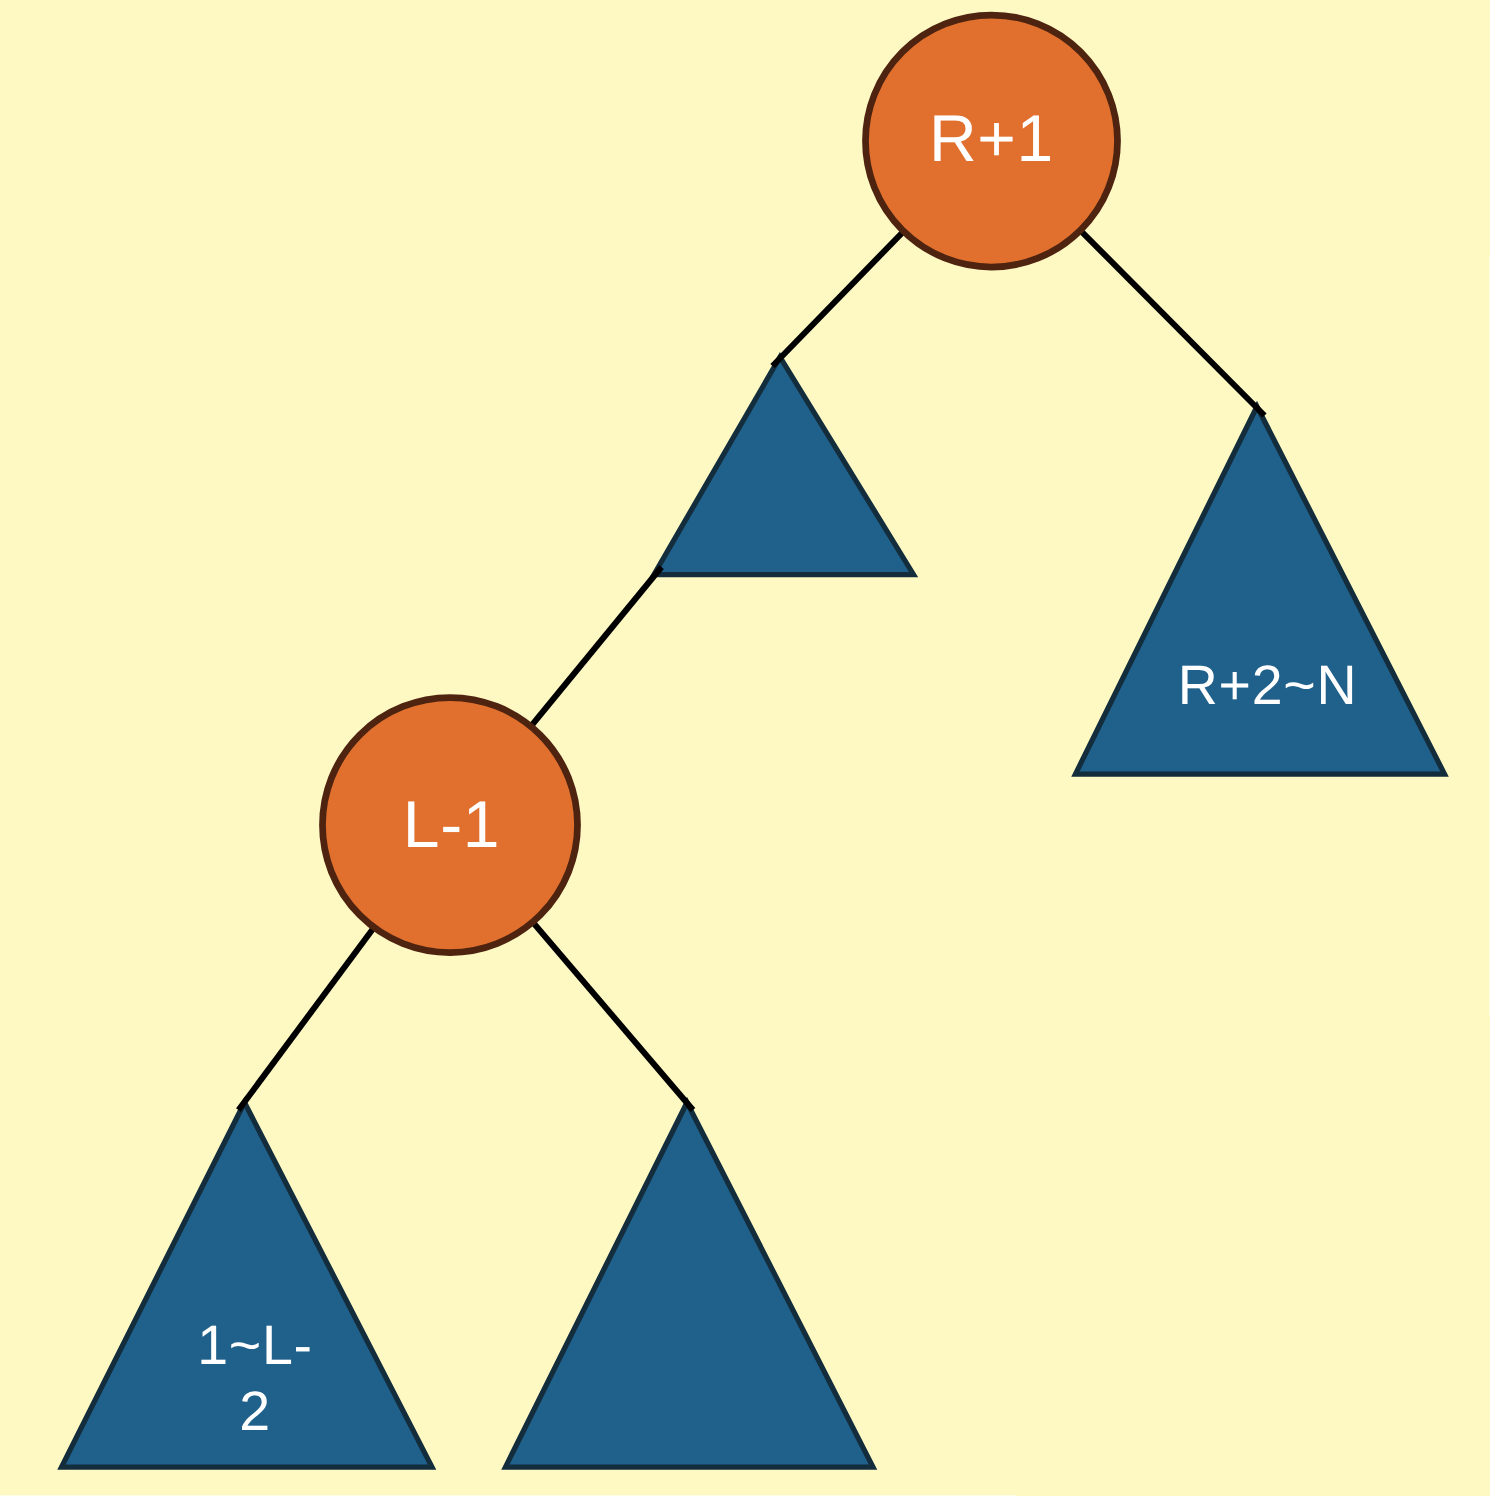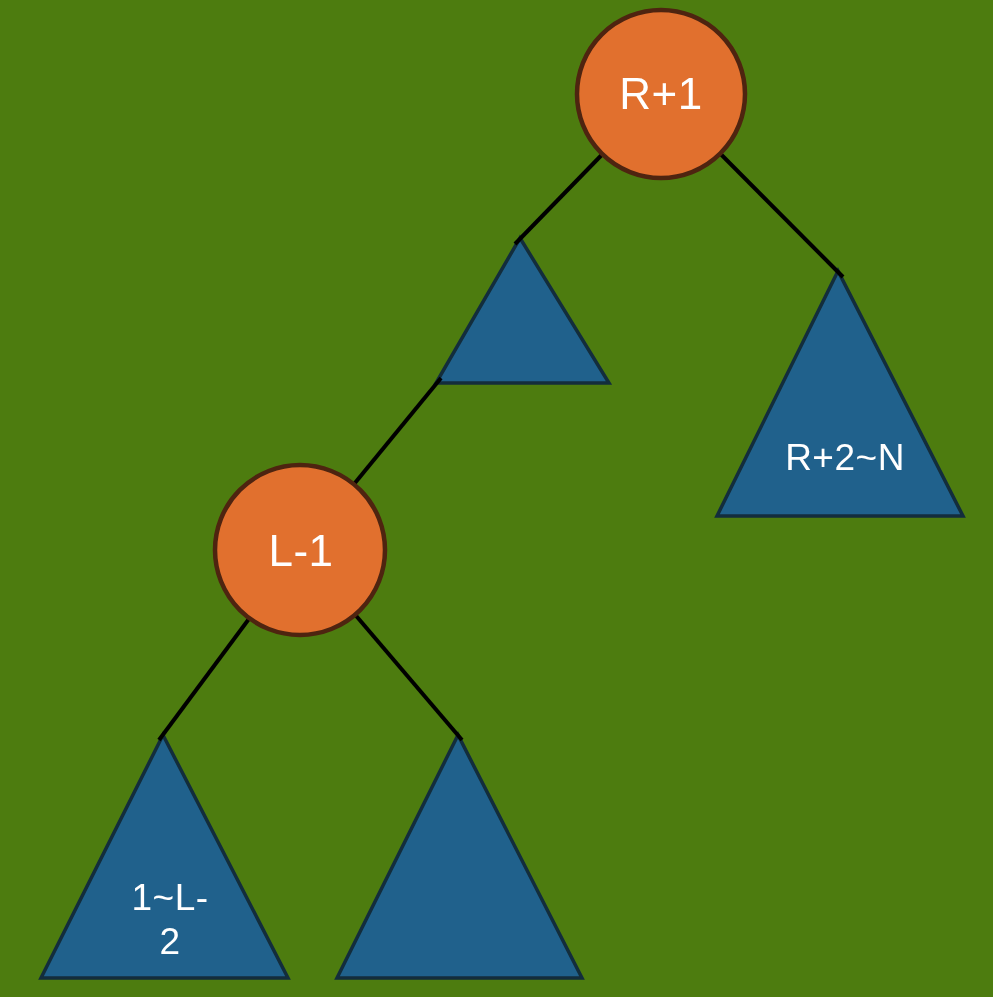--- a/index.html
+++ b/index.html
@@ -4,21 +4,21 @@
 <style>
   html, body {
     margin: 0;
     padding: 0;
     background: #ffffff;
   }
   .stage {
     position: relative;
     width: 993px;
     height: 997px;
-    background: #4d7c0f;
+    background: #fef9c3;
     overflow: hidden;
     font-family: "Liberation Sans", "DejaVu Sans", sans-serif;
   }
   svg text {
     font-family: "Liberation Sans", "DejaVu Sans", sans-serif;
     letter-spacing: 0.5px;
     user-select: none;
   }
 </style>
 </head>

